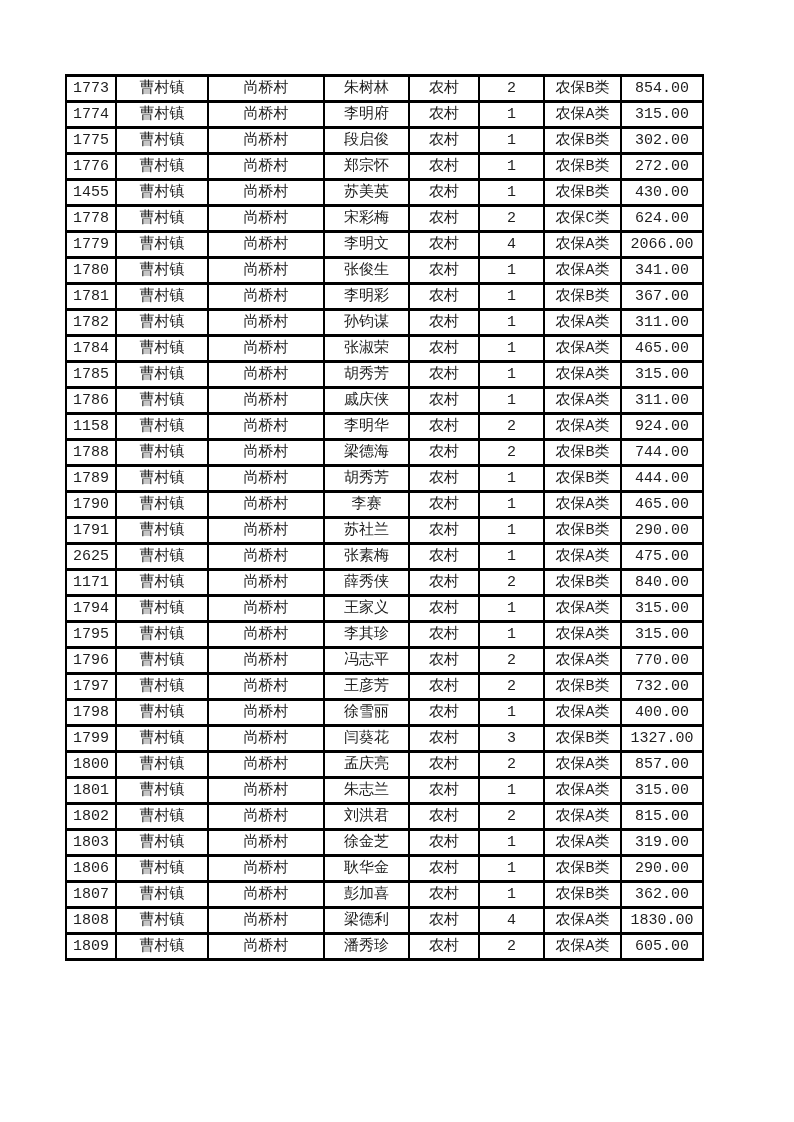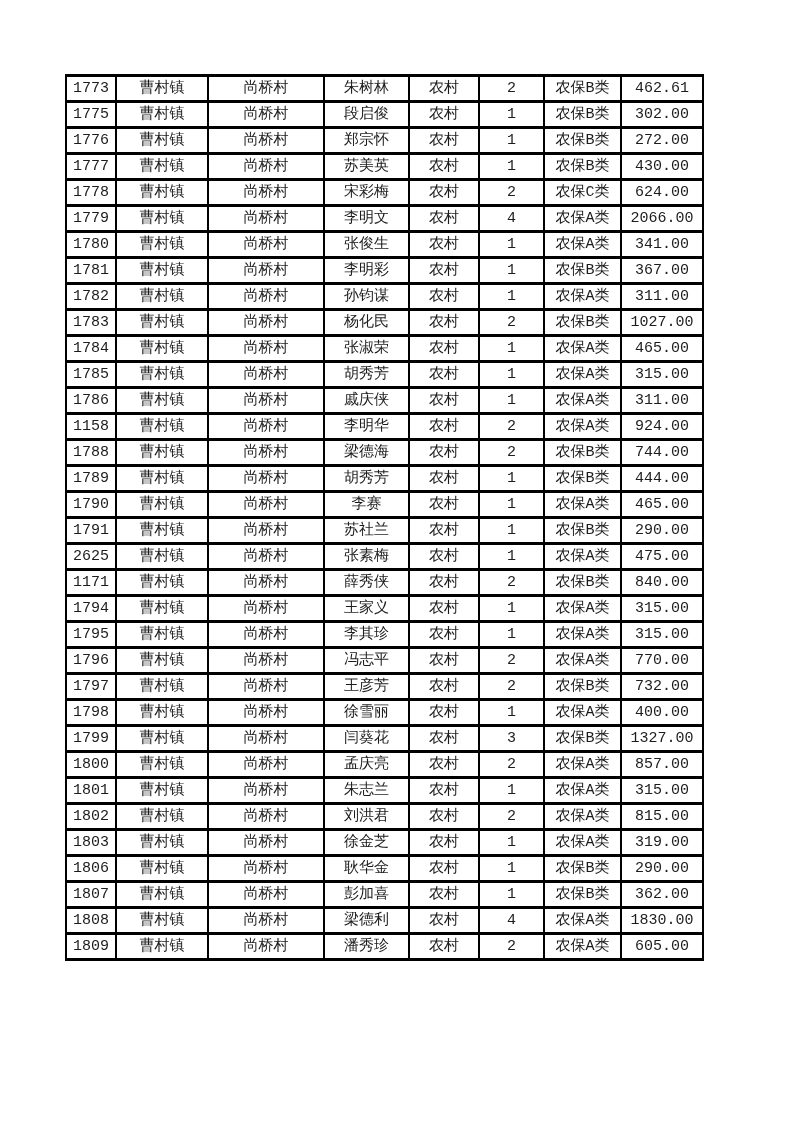--- a/index.html
+++ b/index.html
@@ -72,21 +72,31 @@
     </colgroup>
     <tbody>
         <tr>
           <td>1773</td>
           <td>曹村镇</td>
           <td>尚桥村</td>
           <td>朱树林</td>
           <td>农村</td>
           <td>2</td>
           <td>农保B类</td>
-          <td>462.61</td>
+          <td>854.00</td>
+        </tr>
+        <tr>
+          <td>1774</td>
+          <td>曹村镇</td>
+          <td>尚桥村</td>
+          <td>李明府</td>
+          <td>农村</td>
+          <td>1</td>
+          <td>农保A类</td>
+          <td>315.00</td>
         </tr>
         <tr>
           <td>1775</td>
           <td>曹村镇</td>
           <td>尚桥村</td>
           <td>段启俊</td>
           <td>农村</td>
           <td>1</td>
           <td>农保B类</td>
           <td>302.00</td>
@@ -95,21 +105,21 @@
           <td>1776</td>
           <td>曹村镇</td>
           <td>尚桥村</td>
           <td>郑宗怀</td>
           <td>农村</td>
           <td>1</td>
           <td>农保B类</td>
           <td>272.00</td>
         </tr>
         <tr>
-          <td>1777</td>
+          <td>1455</td>
           <td>曹村镇</td>
           <td>尚桥村</td>
           <td>苏美英</td>
           <td>农村</td>
           <td>1</td>
           <td>农保B类</td>
           <td>430.00</td>
         </tr>
         <tr>
           <td>1778</td>
@@ -153,30 +163,20 @@
         </tr>
         <tr>
           <td>1782</td>
           <td>曹村镇</td>
           <td>尚桥村</td>
           <td>孙钧谋</td>
           <td>农村</td>
           <td>1</td>
           <td>农保A类</td>
           <td>311.00</td>
-        </tr>
-        <tr>
-          <td>1783</td>
-          <td>曹村镇</td>
-          <td>尚桥村</td>
-          <td>杨化民</td>
-          <td>农村</td>
-          <td>2</td>
-          <td>农保B类</td>
-          <td>1027.00</td>
         </tr>
         <tr>
           <td>1784</td>
           <td>曹村镇</td>
           <td>尚桥村</td>
           <td>张淑荣</td>
           <td>农村</td>
           <td>1</td>
           <td>农保A类</td>
           <td>465.00</td>

